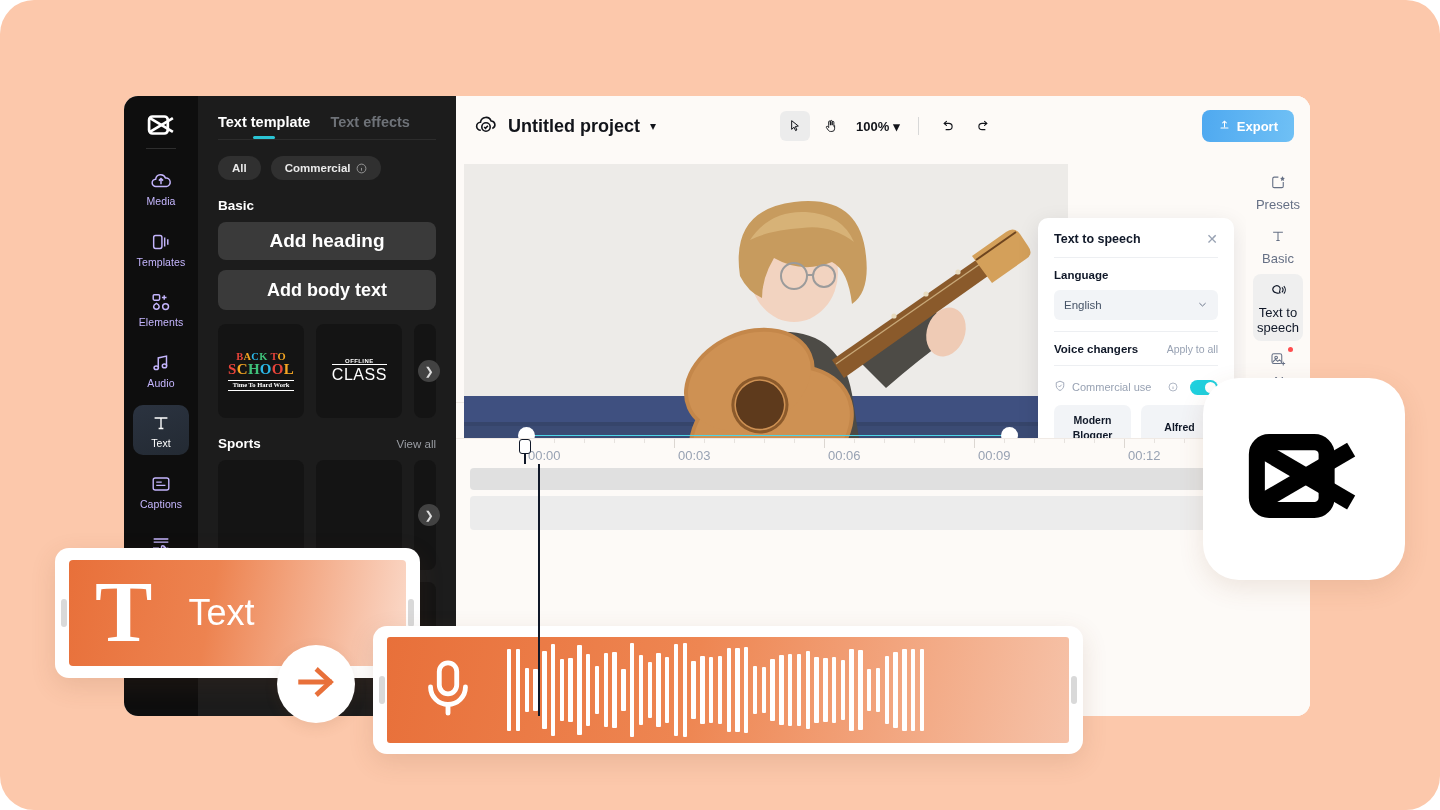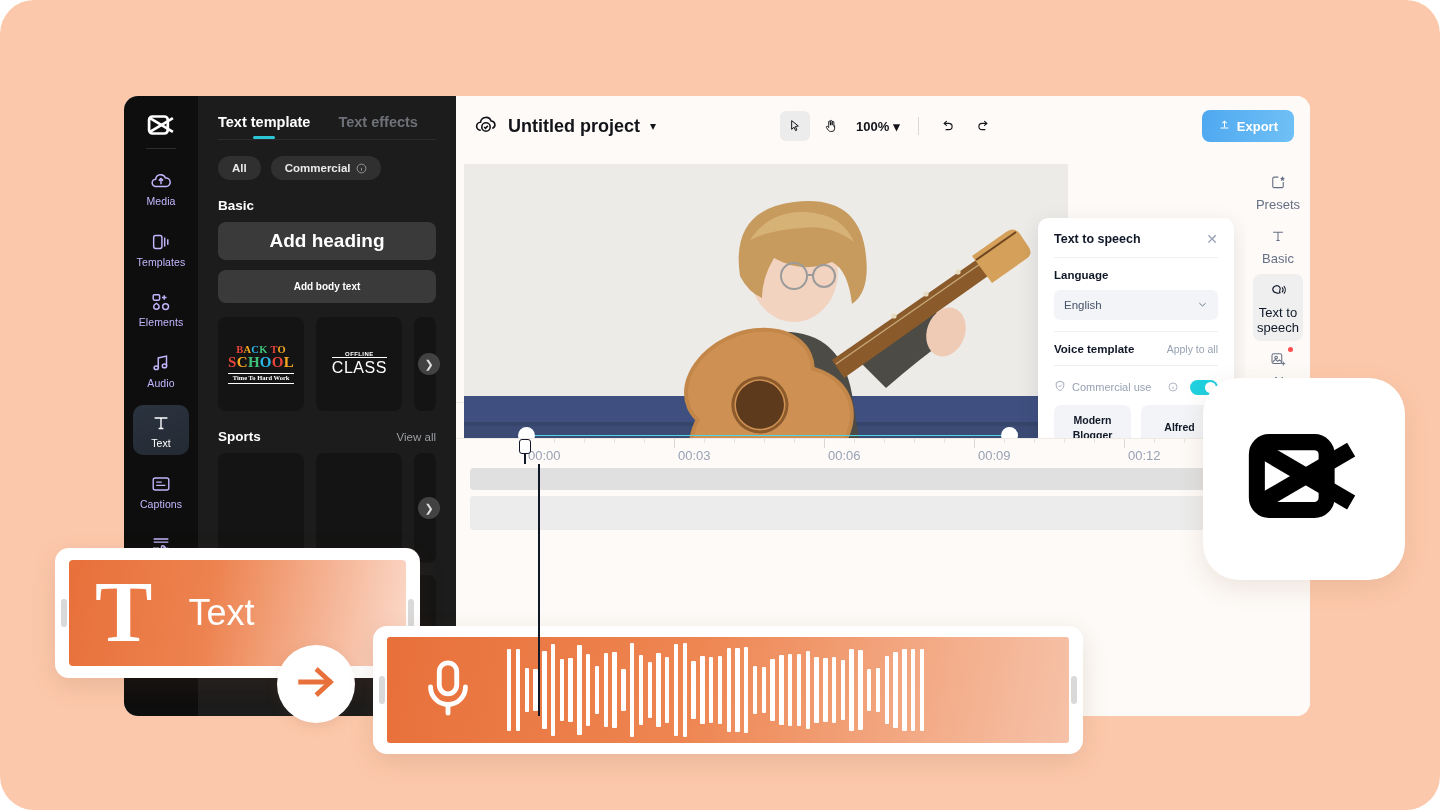--- a/index.html
+++ b/index.html
@@ -56,21 +56,21 @@
     color: #ffffff;
   }
 
   
   .panel {
     width: 258px; flex: 0 0 258px; height: 100%;
     background: #1C1C1C; color: #fff;
     padding: 18px 20px 0 20px;
     position: relative;
   }
-  .panel-tabs { display: flex; gap: 28px; align-items: center; }
+  .panel-tabs { display: flex; gap: 20px; align-items: center; }
   .p-tab { font-size: 14.5px; font-weight: 700; color: #6E7278; cursor: pointer; padding-bottom: 9px; position: relative;}
   .p-tab.active { color: #fff; }
   .p-tab.active::after {
     content:''; position:absolute; left: 50%; transform: translateX(-50%);
     bottom: 0; width: 22px; height: 3px; border-radius: 2px; background: #2BC4D4;
   }
   .p-rule { height: 1px; background: #2c2c2c; margin: 0 0 16px; }
   .chips { display: flex; gap: 10px; margin-bottom: 18px; }
   .chip {
     background: #303030; border-radius: 14px; padding: 6px 14px;
@@ -80,21 +80,21 @@
   .chip .i-info { width: 11px; height: 11px; opacity: .7; }
   .sec-title { font-size: 13.5px; font-weight: 700; margin-bottom: 9px; }
   .sec-head { display:flex; justify-content: space-between; align-items:center; margin-bottom:9px;}
   .viewall { font-size: 11.5px; color: #9A9DA3; cursor:pointer; }
   .btn-block {
     width: 100%; background: #3A3A3A; border-radius: 8px;
     display:flex; align-items:center; justify-content:center;
     color:#fff; cursor:pointer; margin-bottom: 10px;
   }
   .btn-heading { height: 38px; font-size: 19px; font-weight: 700; }
-  .btn-body { height: 33px; font-size: 10px; font-weight: 700; }
+  .btn-body { height: 40px; font-size: 18px; font-weight: 700; }
   .tmpl-row { display: flex; gap: 12px; margin-top: 14px; position: relative; }
   .tmpl {
     width: 104px; height: 94px; border-radius: 8px; background: #141414;
     display:flex; align-items:center; justify-content:center; cursor:pointer;
     overflow:hidden;
   }
   .tmpl.part { width: 26px; }
   .arrow-next {
     position:absolute; right: -4px; top: 50%; transform: translateY(-50%);
     width: 22px; height: 22px; border-radius: 50%; background: rgba(70,70,70,.92);
@@ -601,21 +601,21 @@
           <span>English</span>
           <span>
             <svg viewBox="0 0 16 16" width="11" height="11" fill="none" stroke="#667085" stroke-width="1.4">
                 <path d="M3.5 6l4.5 4.2L12.5 6"></path>
               </svg>
           </span>
         </div>
         <div class="tts-rule"></div>
 
         <div class="row-sb">
-          <div class="tts-lbl" style="margin:0">Voice template</div>
+          <div class="tts-lbl" style="margin:0">Voice changers</div>
           <div class="apply">Apply to all</div>
         </div>
         <div class="tts-rule" style="margin:10px 0 0"></div>
 
         <div class="commrow">
           <span>
             <svg viewBox="0 0 16 16" width="12" height="12" fill="none" stroke="#98A2B3" stroke-width="1.2">
               <path d="M8 1.6l5 2v4c0 3-2.4 5.4-5 6.4C5.4 13 3 10.6 3 7.6v-4z"></path>
                 <path d="M5.9 7.8l1.5 1.5 2.8-3"></path>
             </svg>

